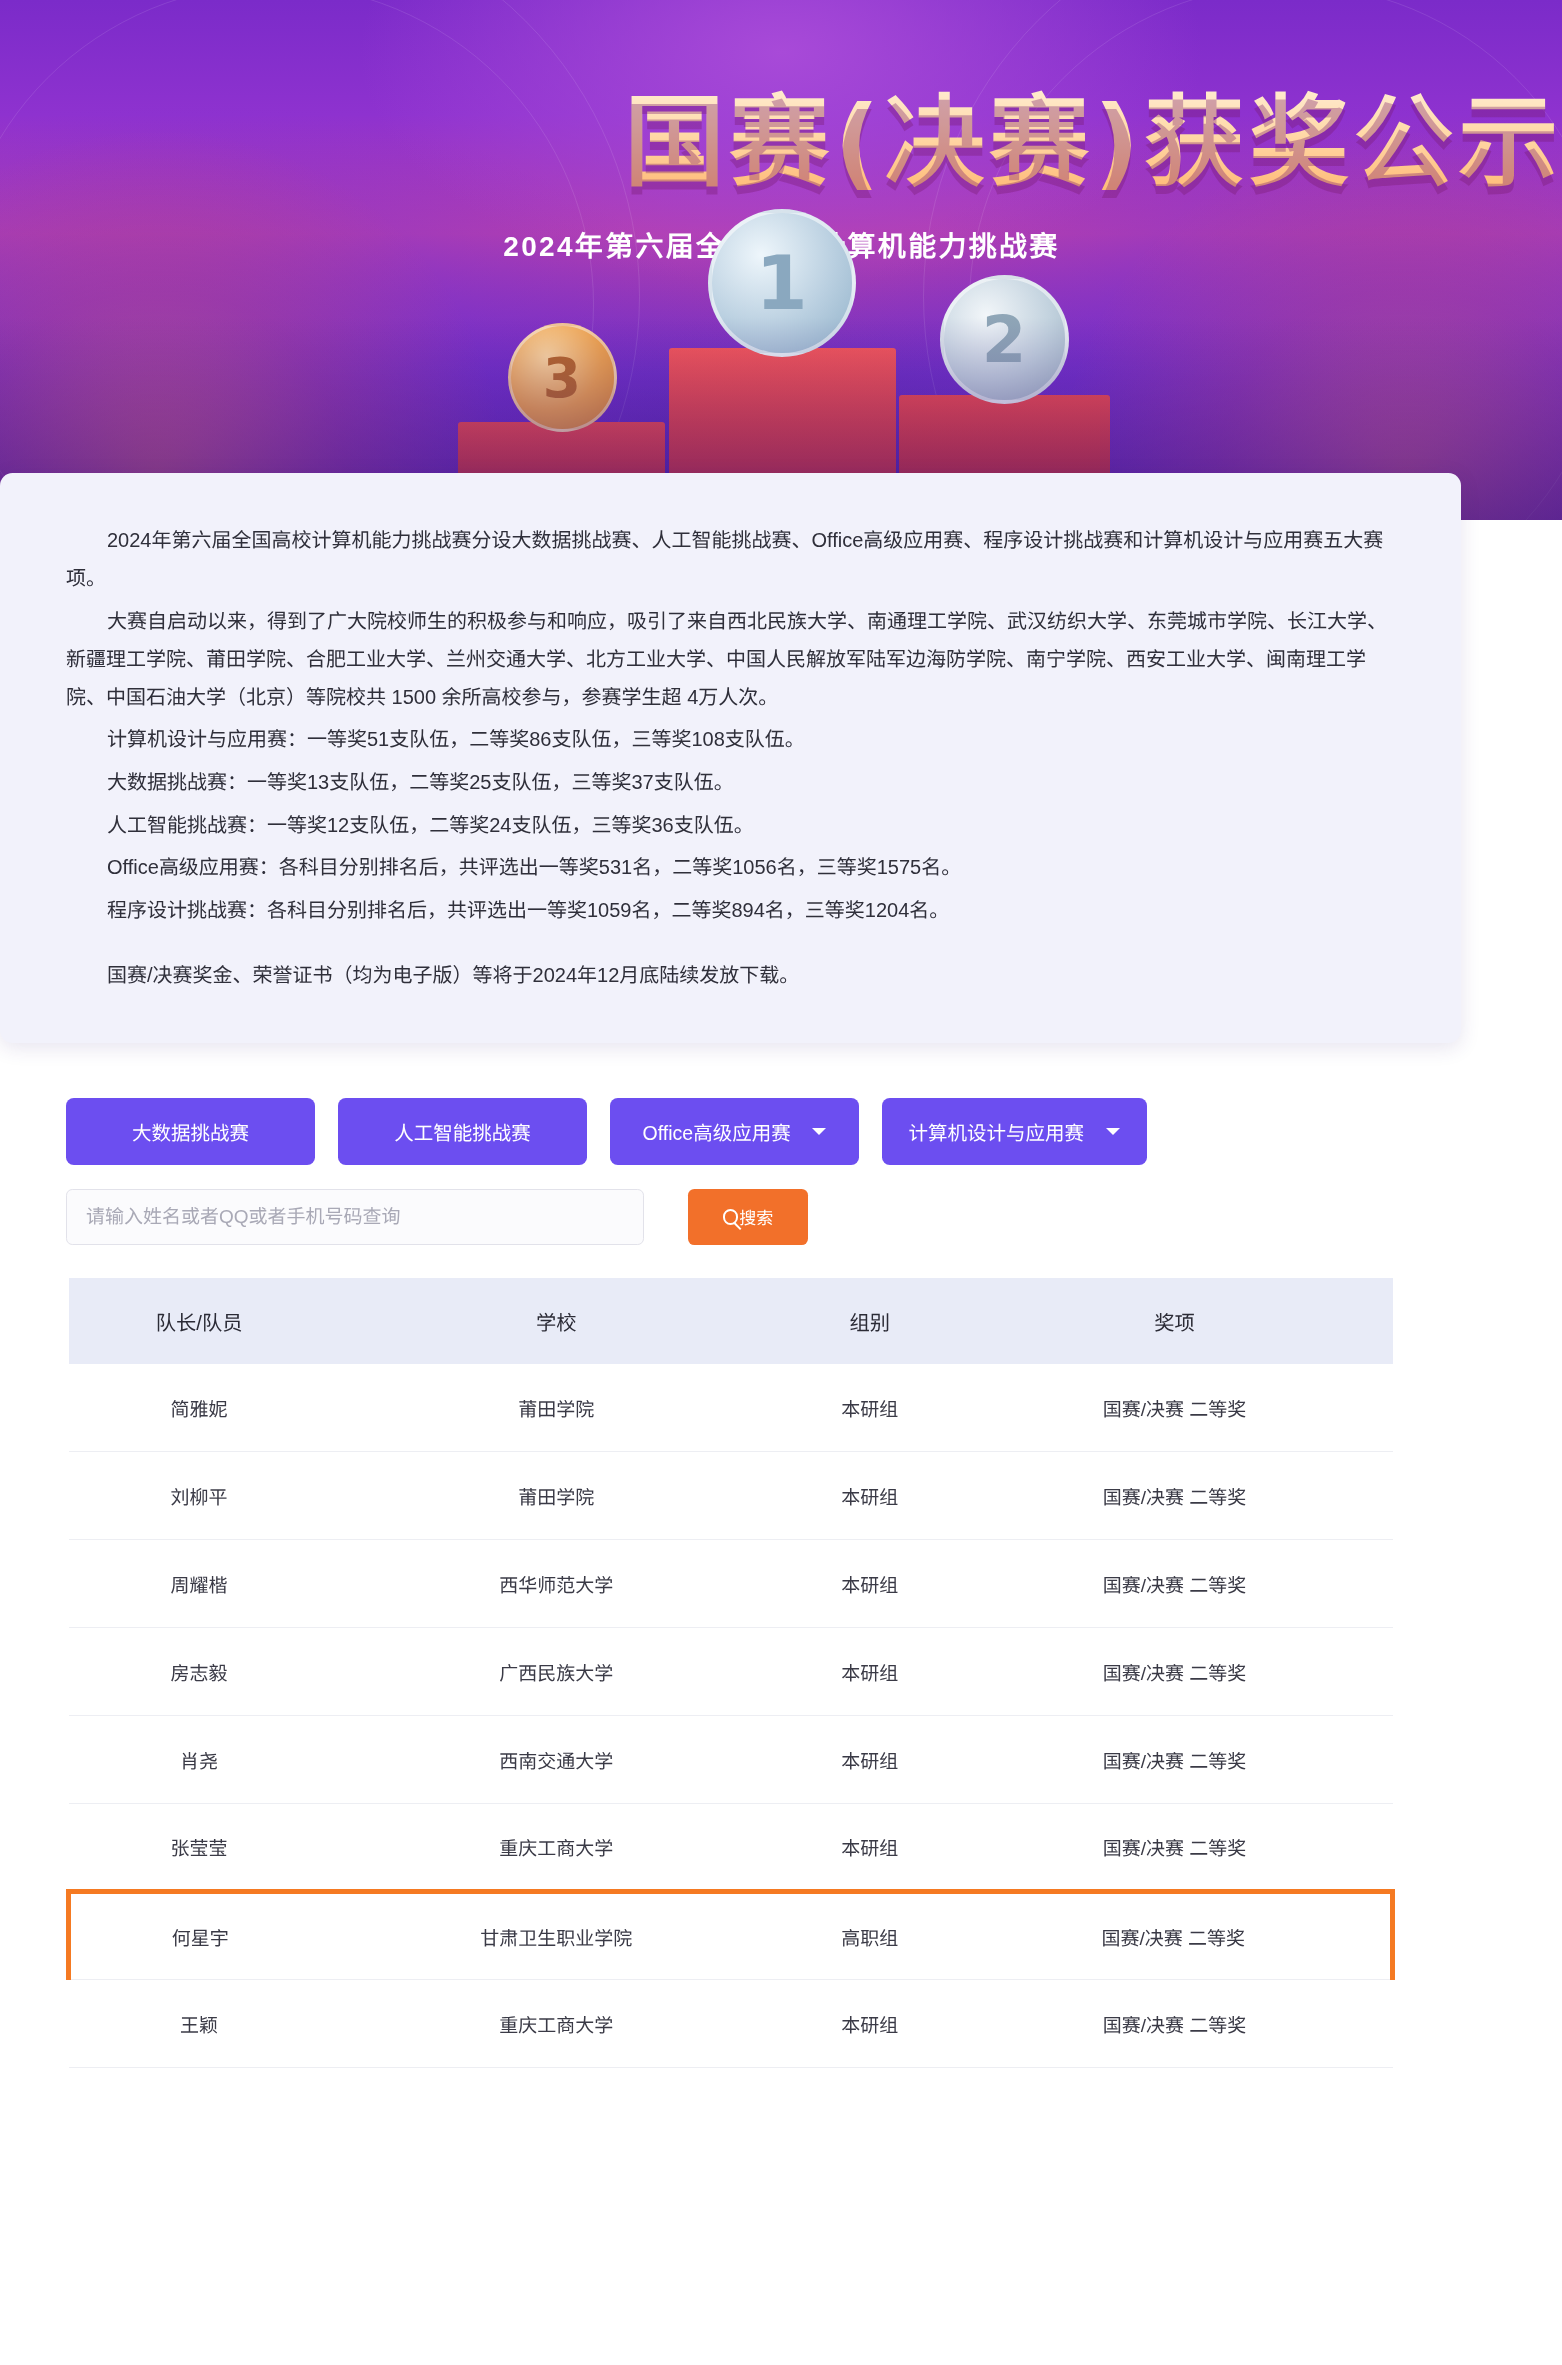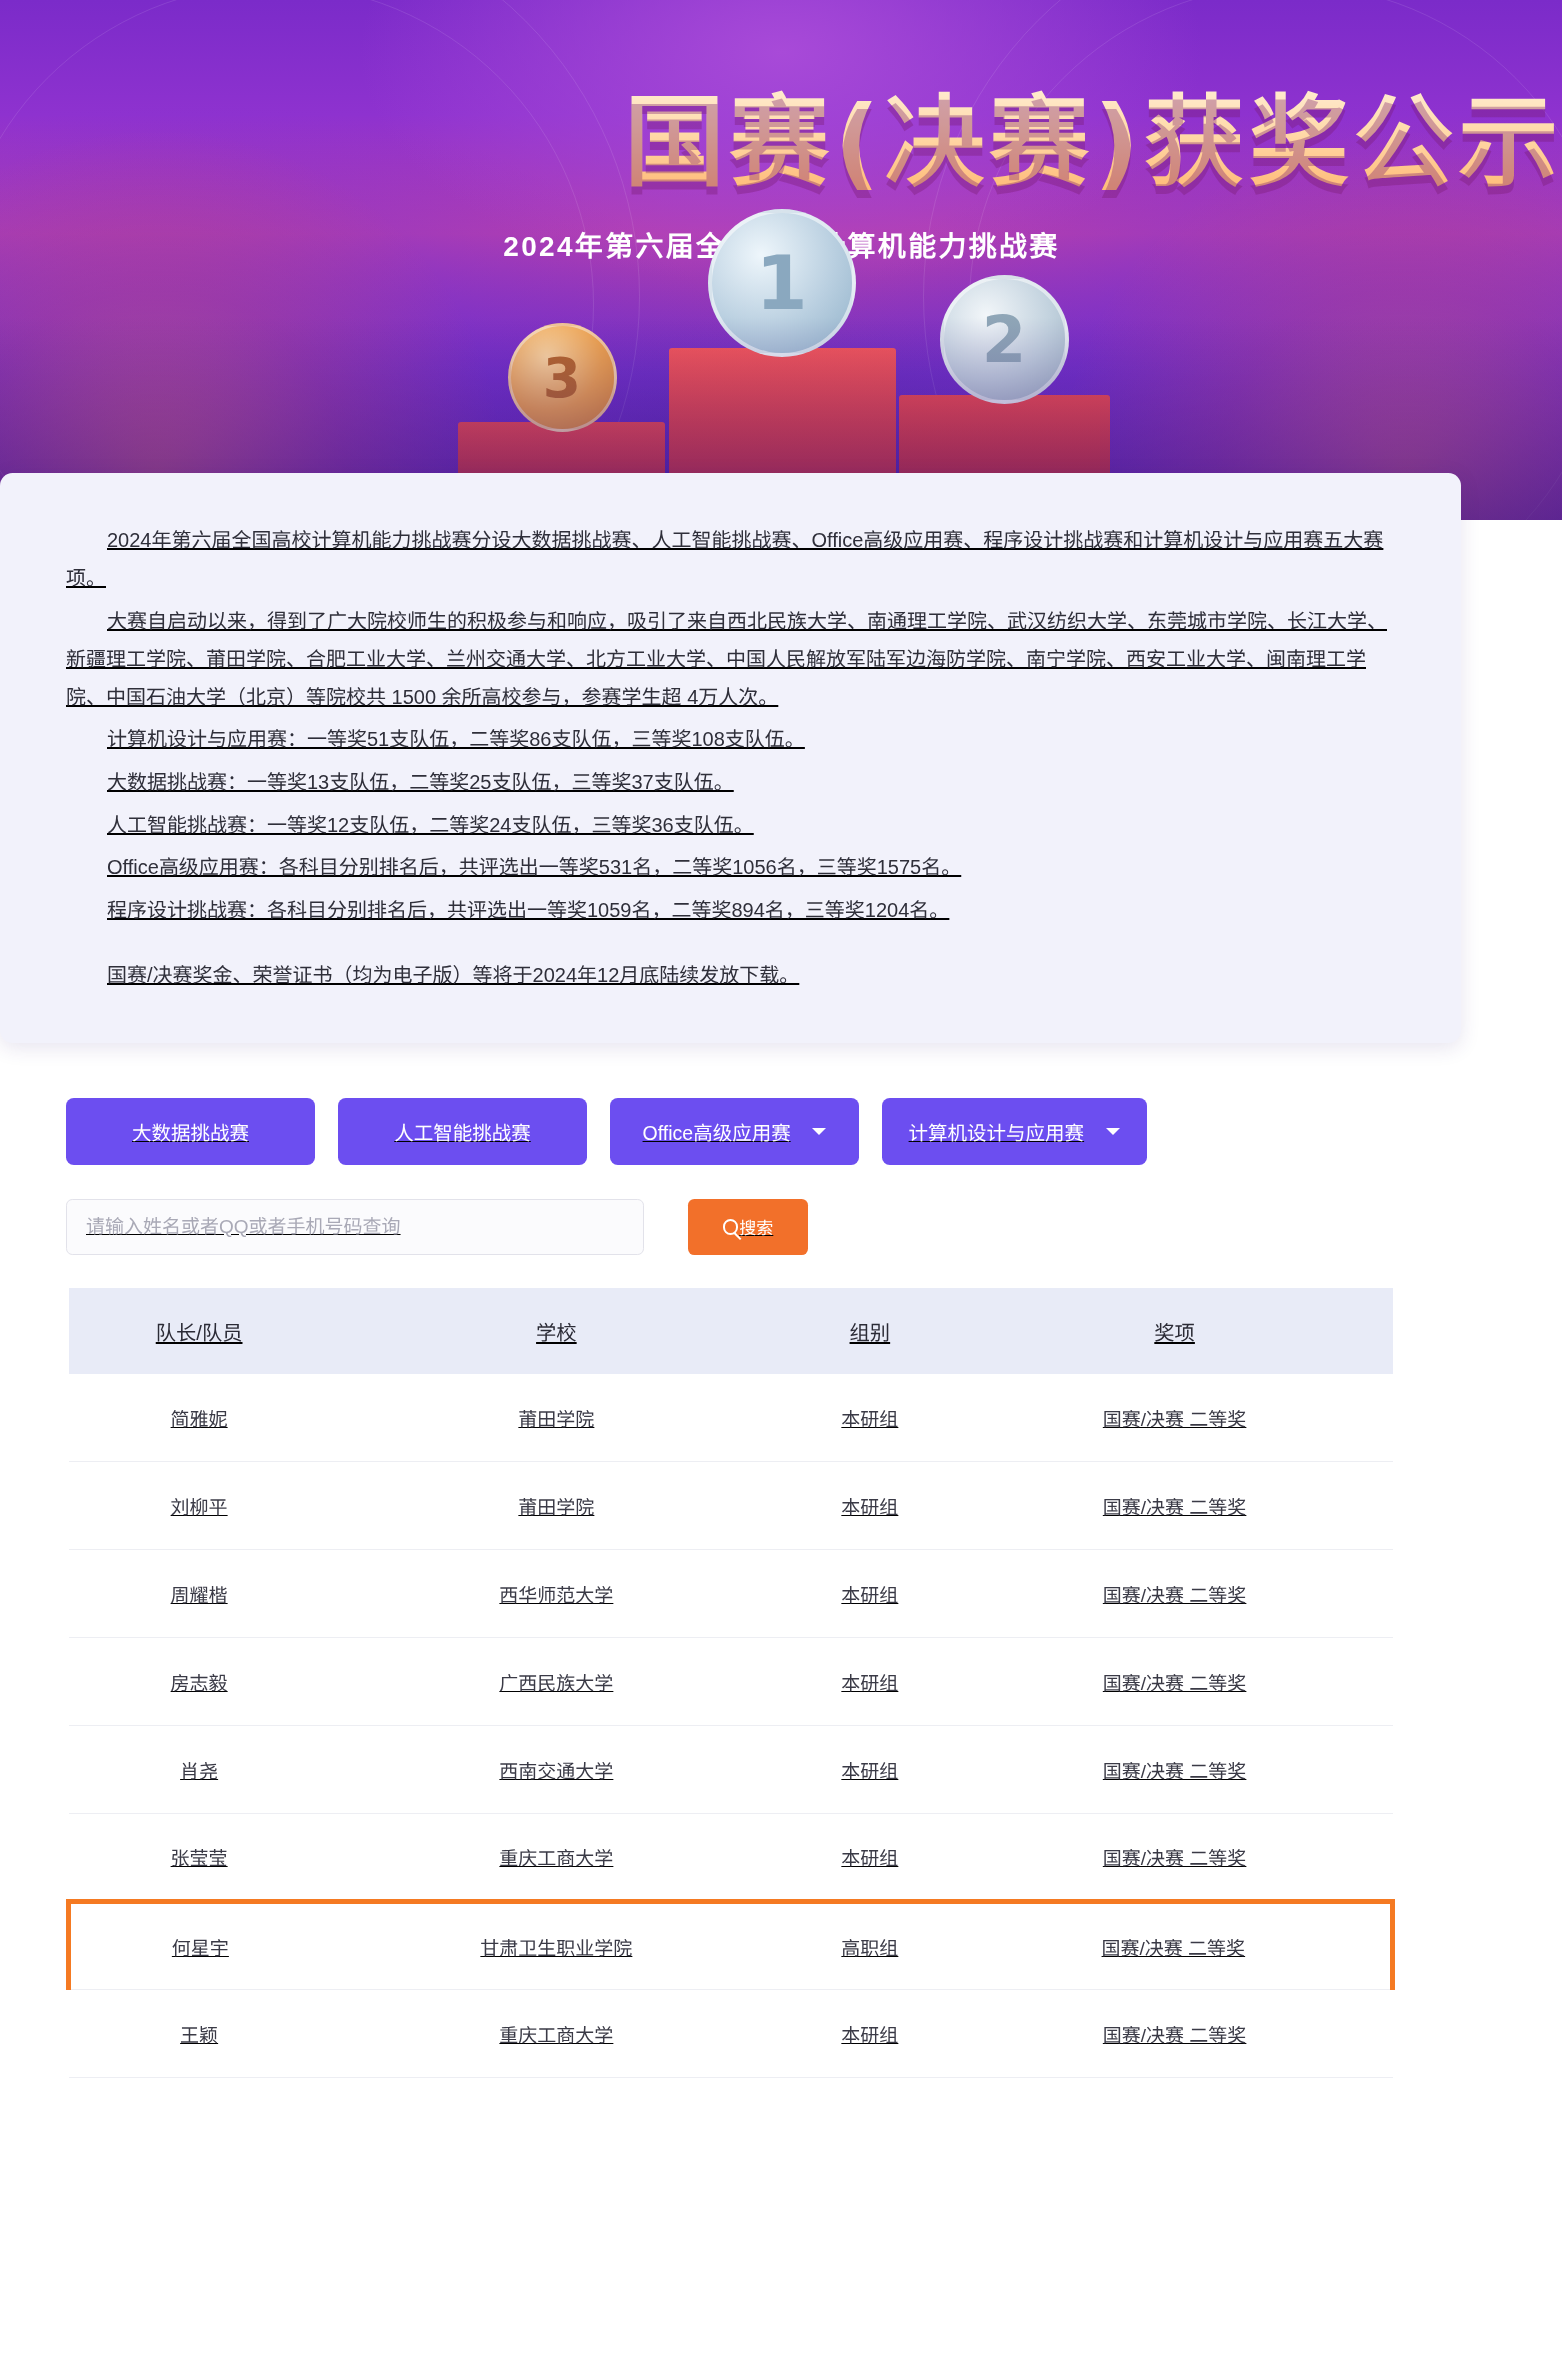--- a/index.html
+++ b/index.html
@@ -88,21 +88,21 @@
   .crown-shape {
     position: absolute;
     background: #f2b64a;
     clip-path: polygon(0% 100%, 12% 35%, 30% 62%, 50% 8%, 70% 62%, 88% 35%, 100% 100%);
   }
   .crown.c1 { left: 388px; bottom: 300px; } .crown.c1 .crown-shape { width: 84px; height: 48px; background:#e8d9c0; }
   .crown.c2 { left: 616px; bottom: 236px; } .crown.c2 .crown-shape { width: 73px; height: 42px; background:#e1d2ba; }
   .crown.c3 { left: 181px; bottom: 188px; } .crown.c3 .crown-shape { width: 63px; height: 38px; background:#f0b45c; }
 
   
-  .page-wrap { width: 1373px; background: linear-gradient(180deg,#5a27b4 0%, #4b1f9e 109px, #ffffff 109px, #ffffff 100%); text-decoration: underline; }
+  .page-wrap { width: 1373px; background: linear-gradient(180deg,#5a27b4 0%, #4b1f9e 109px, #ffffff 109px, #ffffff 100%); }
   .card {
     width: 1461px;
     margin: -47px auto 0 auto;
     position: relative;
     background: #f2f2fb;
     border-radius: 12.5px;
     padding: 48px 66px 45px 66px;
     box-shadow: 0 4.7px 20.3px rgba(60,30,120,0.12);
   }
   .card p {
@@ -115,21 +115,21 @@
   .card p.indent { text-indent: 41px; }
   .card p.gap { margin-top: 26.6px; }
 
   
   .results {
     width: 1461px;
     margin: 20.3px auto 0 auto;
     padding: 34px 66px 31px 66px;
     background: #ffffff;
   }
-  .tabs { display: flex; gap: 23px; margin-bottom: 34px; }
+  .tabs { display: flex; gap: 23px; margin-bottom: 24px; }
   .tab {
     height: 67px;
     min-width: 249px;
     padding: 0 26.6px;
     border-radius: 7.8px;
     background: #6c4ef0;
     color: #ffffff;
     font-size: 19.5px;
     display: flex;
     align-items: center;

